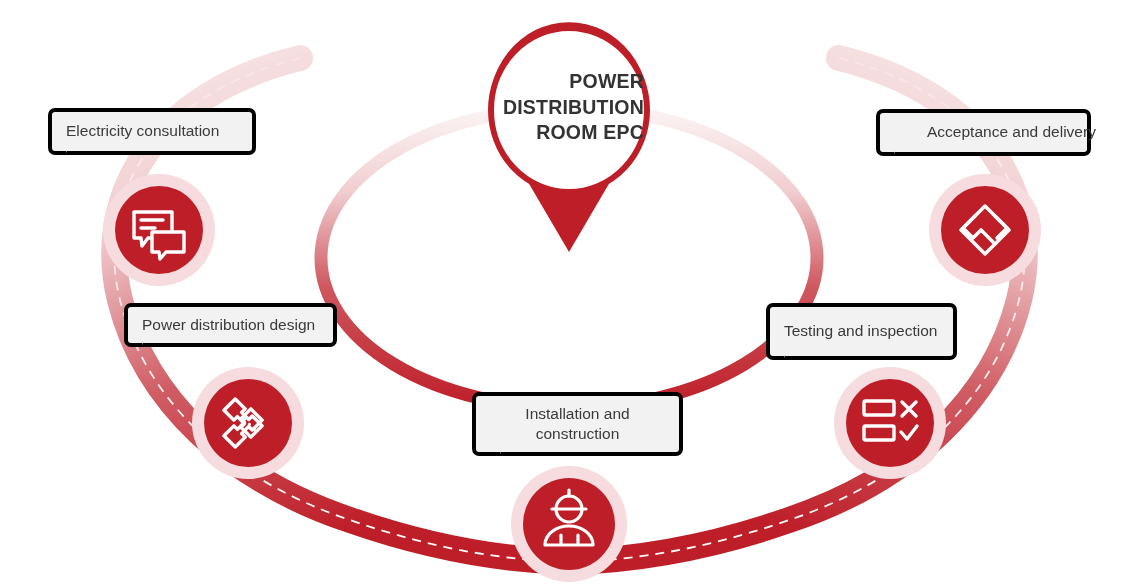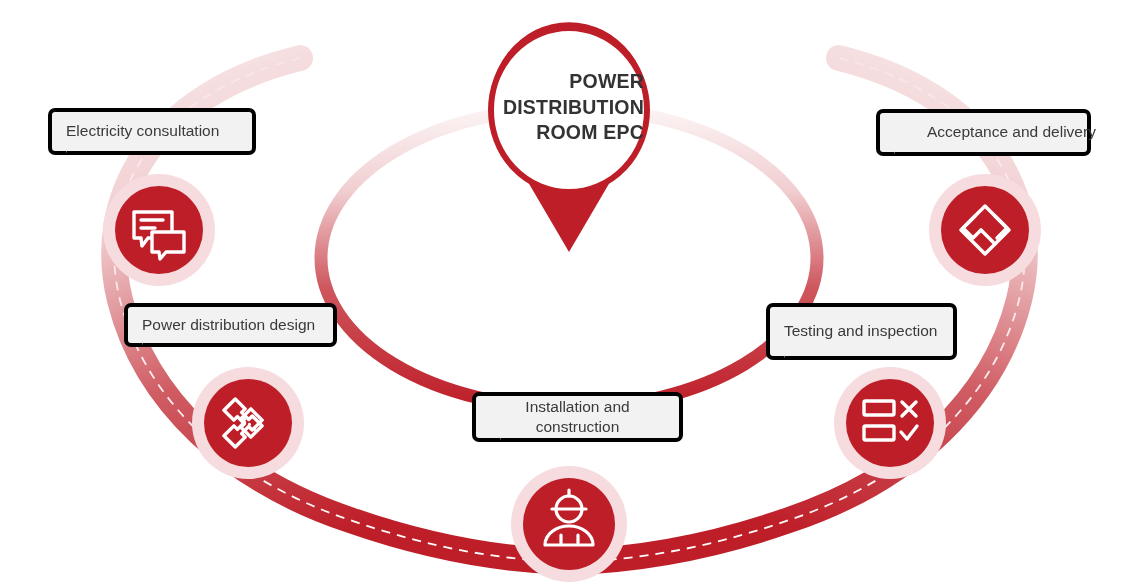--- a/index.html
+++ b/index.html
@@ -185,21 +185,21 @@
   <div class="label-box" style="left:48px;top:108px;width:208px;height:47px;">
     <span>Electricity consultation</span>
     <span class="tail"></span>
   </div>
 
   <div class="label-box" style="left:108px;top:303px;width:213px;height:44px;margin-left:16px;">
     <span>Power distribution design</span>
     <span class="tail"></span>
   </div>
 
-  <div class="label-box center-txt" style="left:472px;top:392px;width:211px;height:50px;flex-direction:column;">
+  <div class="label-box center-txt" style="left:472px;top:392px;width:211px;height:64px;flex-direction:column;">
     <span>Installation and</span>
     <span>construction</span>
     <span class="tail" style="left:24px;"></span>
   </div>
 
   <div class="label-box" style="left:766px;top:303px;width:191px;height:57px;">
     <span>Testing and inspection</span>
     <span class="tail"></span>
   </div>
 

